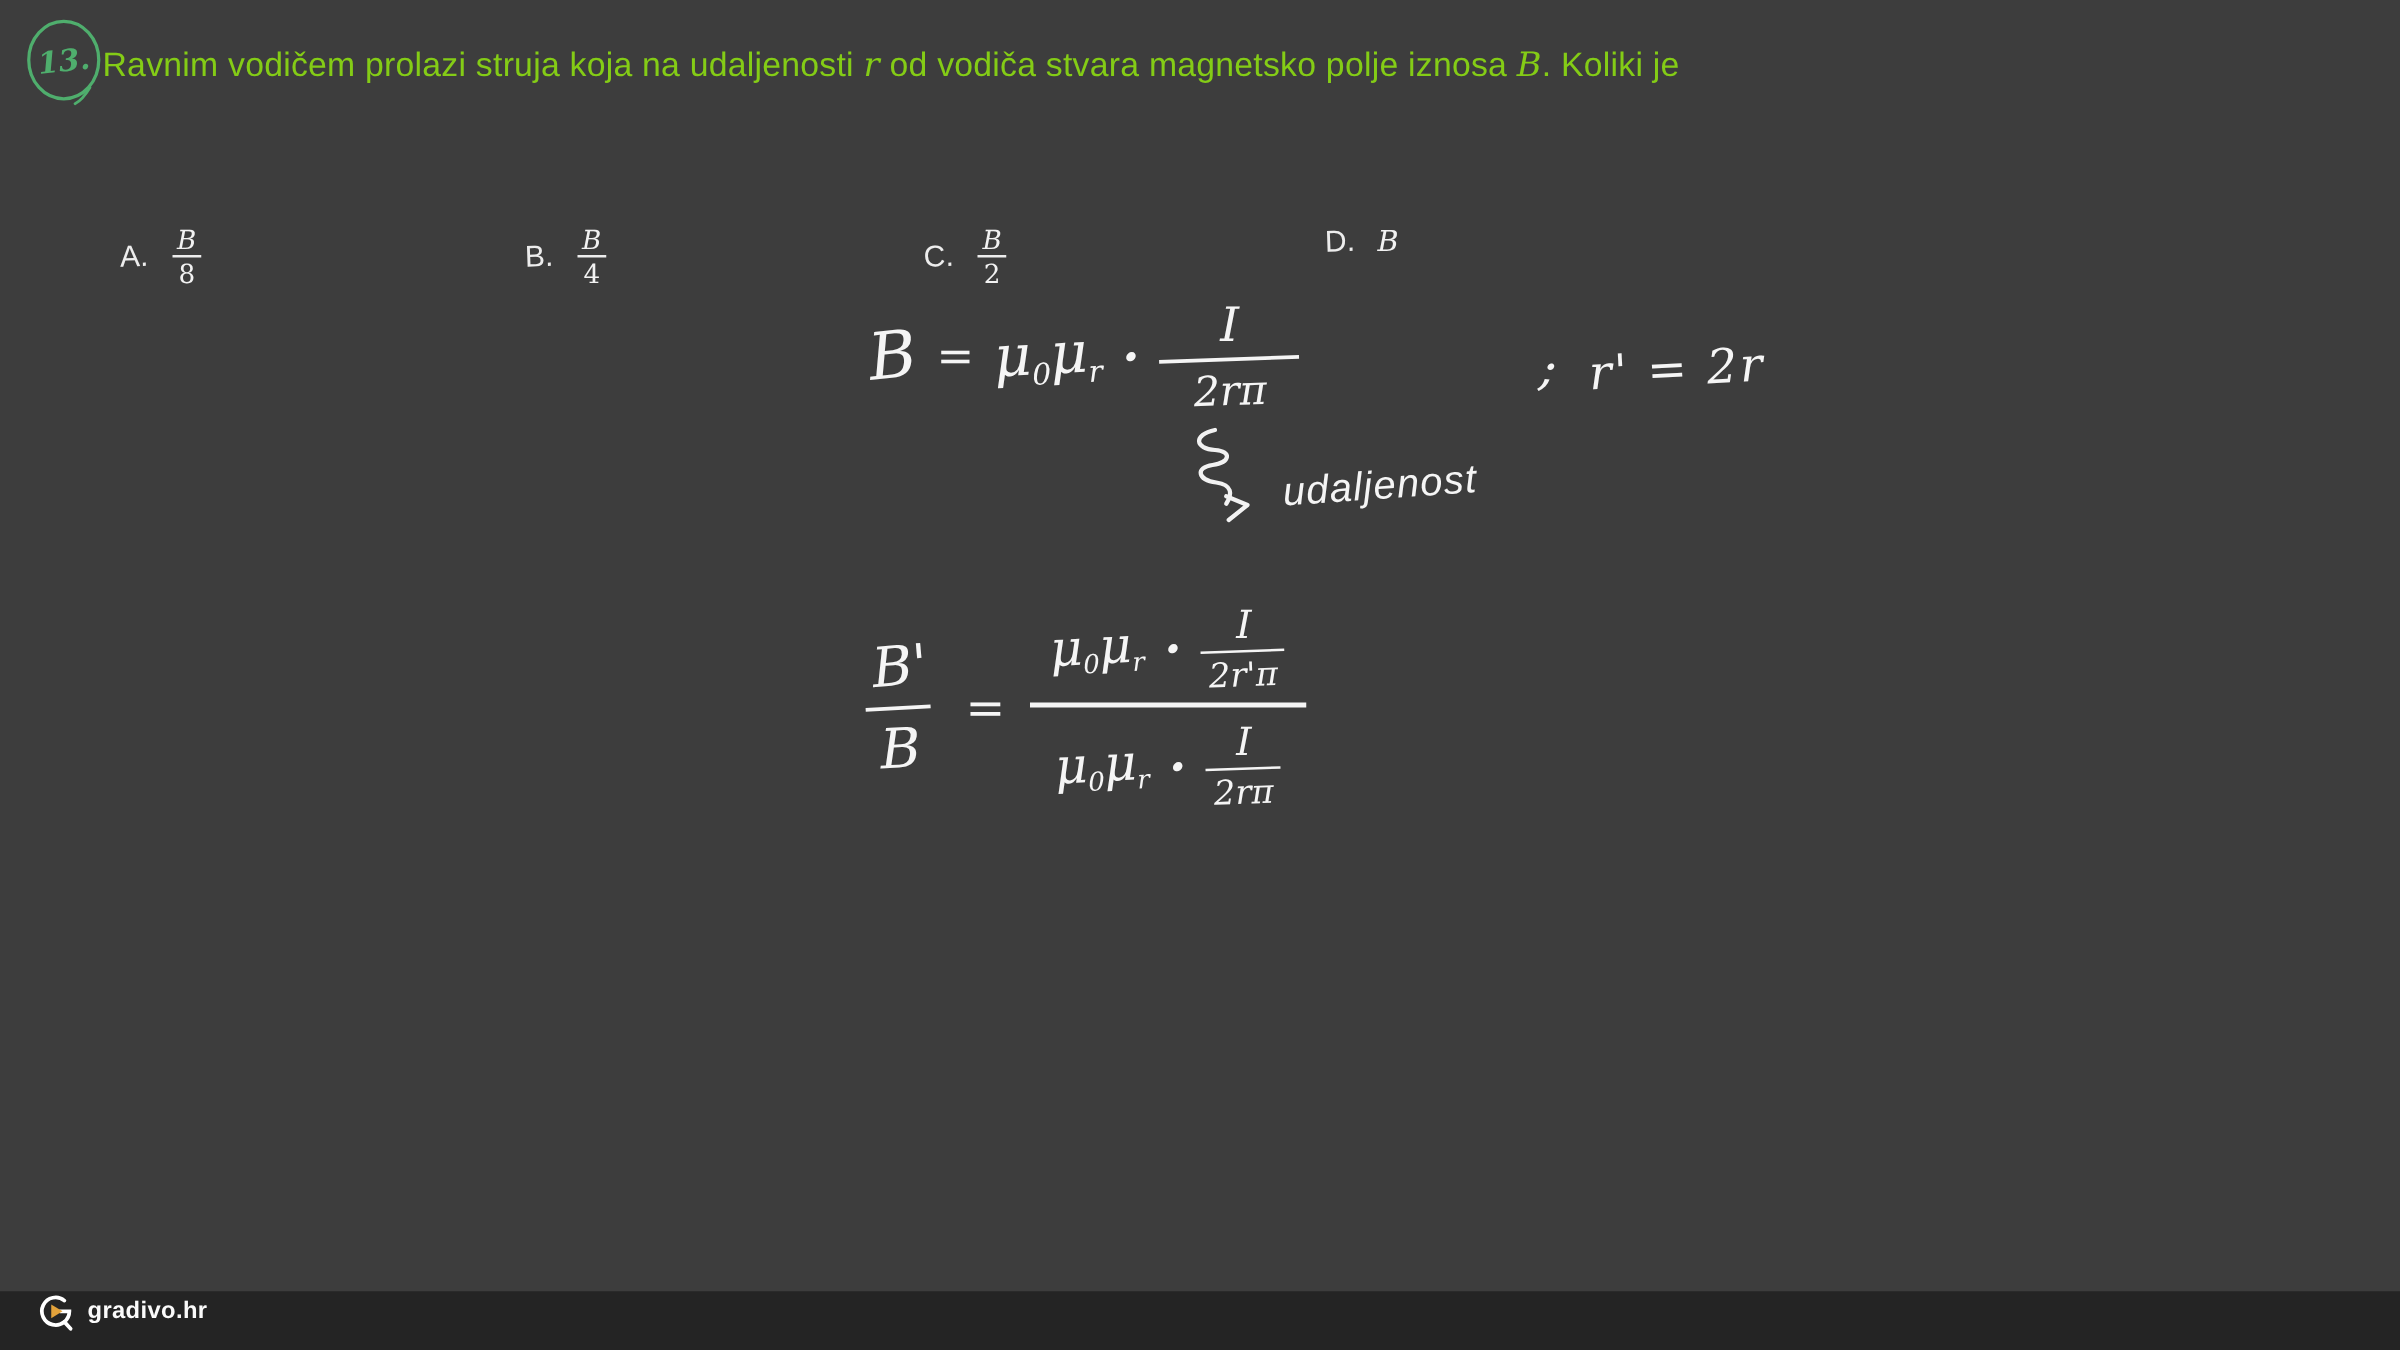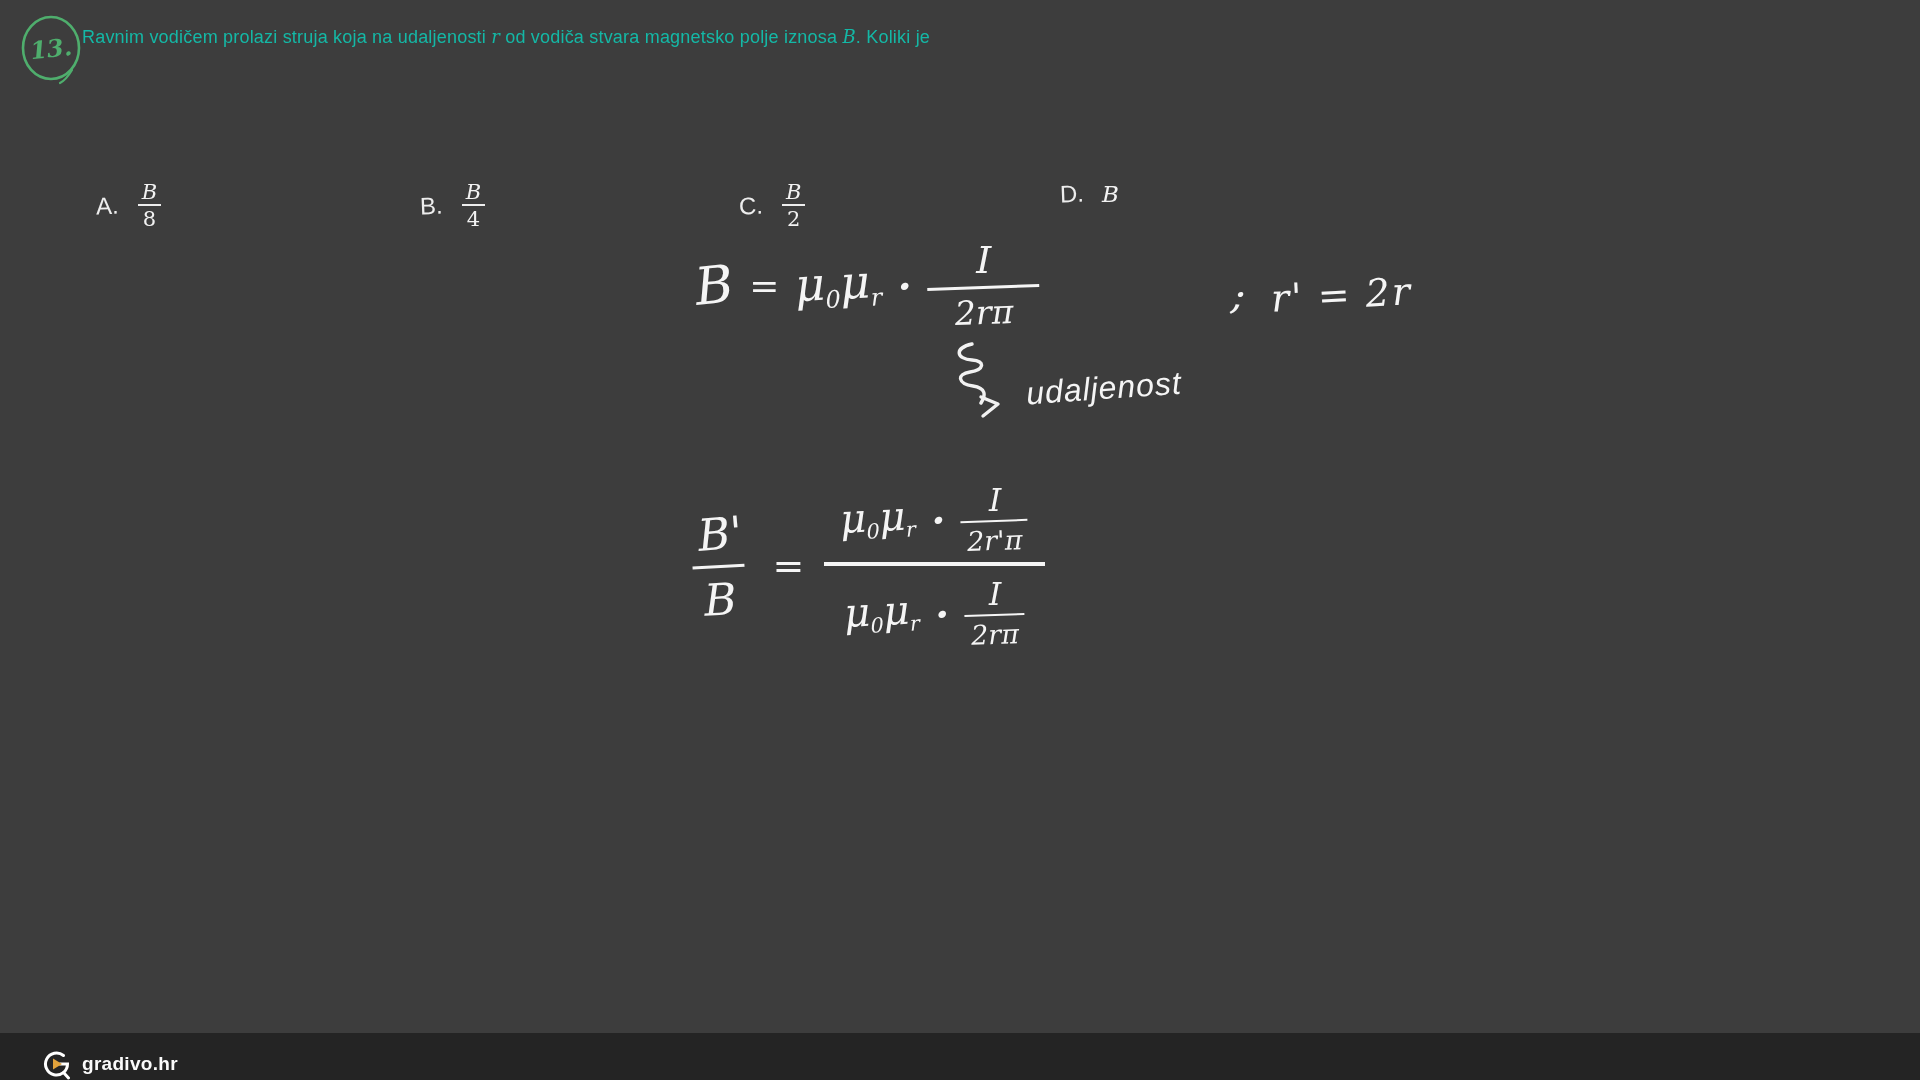--- a/index.html
+++ b/index.html
@@ -21,23 +21,23 @@
   .badge .num {
     position: absolute; left: 0; top: 0; width: 62px; height: 68px;
     display: flex; align-items: center; justify-content: center;
     color: #4fae6d; font-size: 24px; font-weight: bold;
     transform: rotate(-6deg);
     font-family: "DejaVu Serif", serif; font-style: italic;
   }
 
   
   .question {
-    position: absolute; left: 82px; top: 14px; width: 1330px;
-    font-size: 18px; line-height: 45px; letter-spacing: 0.2px;
-    color: #14b8a6;
+    position: absolute; left: 82px; top: 30px; width: 1330px;
+    font-size: 27px; line-height: 45px; letter-spacing: 0.2px;
+    color: #84cc16;
   }
   .mathvar { font-family: "DejaVu Serif", serif; font-style: italic; }
 
   
   .option {
     position: absolute; top: 180px;
     display: flex; align-items: center;
   }
   .option .label { font-size: 24px; color: #ededed; margin-right: 18px; transform: rotate(-2deg); }
   .opt-frac {
@@ -100,21 +100,21 @@
   }
   .big-frac .mu-group { font-size: 40px; }
   .sm-frac { display: inline-flex; flex-direction: column; align-items: center; }
   .sm-frac .fnum { font-size: 31px; padding: 0 6px 2px; }
   .sm-frac .fden { border-top: 2.5px solid #f5f5f5; font-size: 27px; padding: 3px 6px 0; white-space: nowrap; transform: rotate(-2deg); }
 
   
   .footer {
     position: absolute; left: 0; right: 0; bottom: 0; height: 47px;
     background: #242424;
-    display: flex; align-items: flex-end; padding-left: 42px; box-sizing: border-box;
+    display: flex; align-items: flex-start; padding-left: 30px; box-sizing: border-box;
   }
   .brand { display: flex; align-items: center; gap: 10px; }
   .brand-name { font-size: 19px; font-weight: bold; color: #fbfbfb; letter-spacing: 0.3px; }
 </style>
 </head>
 <body>
 
 <div class="canvas">
 
   <div class="badge">

